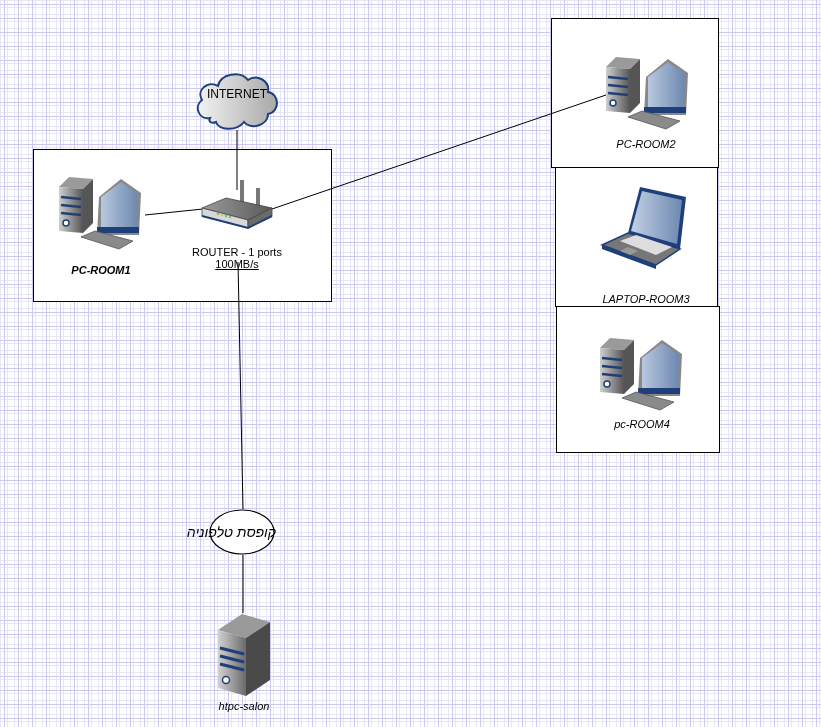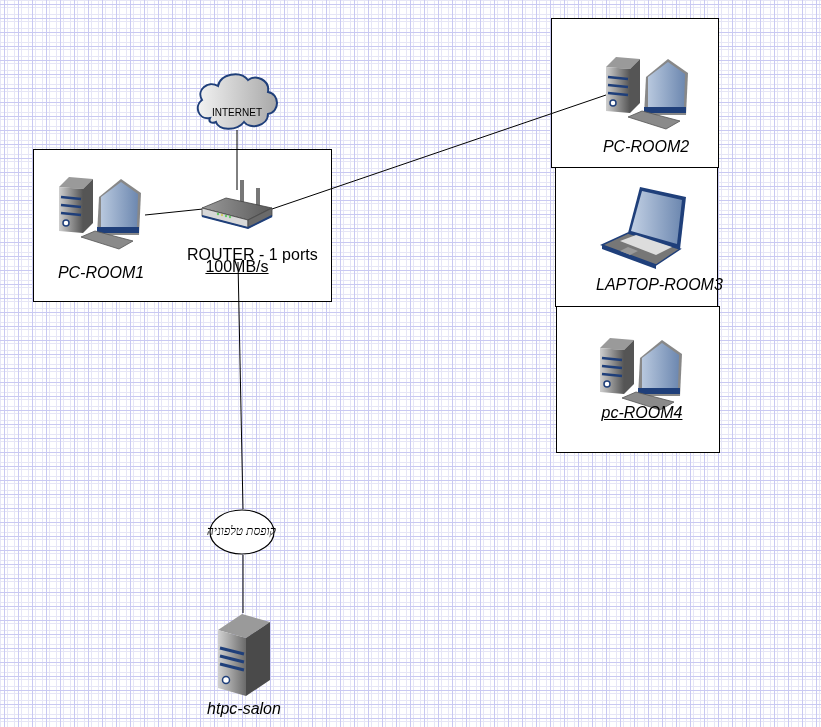--- a/index.html
+++ b/index.html
@@ -9,21 +9,21 @@
     background-image:
       linear-gradient(to right, #c9c9f2 1px, transparent 1px),
       linear-gradient(to bottom, #c9c9f2 1px, transparent 1px),
       linear-gradient(to right, #e6e6f6 1px, transparent 1px),
       linear-gradient(to bottom, #e6e6f6 1px, transparent 1px);
     background-size: 14px 14px, 14px 14px, 7px 7px, 7px 7px;
     background-position: 4px 4px, 4px 4px, 0 0, 0 0;
     font-family: "Liberation Sans", sans-serif;
   }
   .frame { position: absolute; background: #fff; border: 1px solid #000; box-sizing: border-box; }
-  .label { position: absolute; font-size: 16px; color: #000; text-align: center; white-space: nowrap; }
+  .label { position: absolute; font-size: 11px; color: #000; text-align: center; white-space: nowrap; }
   .italic { font-style: italic; }
   svg.links { position: absolute; left: 0; top: 0; }
   .icon { position: absolute; }
 </style>
 </head>
 <body>
 
 <div class="frame" style="left:33px;top:149px;width:299px;height:153px;"></div>
 <div class="frame" style="left:551px;top:18px;width:168px;height:150px;"></div>
 <div class="frame" style="left:555px;top:167px;width:163px;height:140px;"></div>
@@ -39,21 +39,21 @@
 
 <svg class="icon" style="left:192px;top:70px;" width="90" height="62" viewBox="0 0 90 62">
   <defs>
     <linearGradient id="cloudg" x1="0" x2="1" y1="0" y2="0">
       <stop offset="0" stop-color="#f2f2f2"></stop>
         <stop offset="1" stop-color="#a8a8a8"></stop>
     </linearGradient>
   </defs>
   <path d="M18 48 C6 50 2 36 10 30 C4 20 16 10 26 16 C28 4 48 0 56 10 C64 4 78 10 76 22 C88 24 88 42 76 44 C76 56 58 60 52 52 C44 62 26 60 24 52 C20 54 16 52 18 48 Z" fill="url(#cloudg)" stroke="#1f3f7a" stroke-width="2"></path>
 </svg>
-<div class="label" style="left:192px;top:107px;width:90px;font-size:10px;">INTERNET</div>
+<div class="label" style="left:192px;top:87px;width:90px;font-size:12px;">INTERNET</div>
 
 <svg class="icon" style="left:200px;top:178px;" width="76" height="66" viewBox="0 0 76 66">
   <defs>
     <linearGradient id="rtop" x1="0" x2="1">
         <stop offset="0" stop-color="#9a9a9a"></stop>
         <stop offset="1" stop-color="#5a5a5a"></stop>
       </linearGradient>
   </defs>
   <rect x="40" y="2" width="4" height="26" fill="#777"></rect>
   <rect x="56" y="10" width="4" height="22" fill="#777"></rect>
@@ -83,21 +83,21 @@
   <path d="M4 12 L14 2 L38 4 L28 14 Z" fill="#9a9a9a"></path>
   <path d="M4 12 L28 14 L28 58 L4 56 Z" fill="url(#tw1)"></path>
   <path d="M28 14 L38 4 L38 48 L28 58 Z" fill="#555"></path>
   <path d="M6 22 L26 24 M6 30 L26 32 M6 38 L26 40" stroke="#1f3f7a" stroke-width="2.5"></path>
   <circle cx="11" cy="48" r="3" fill="#fff" stroke="#1f3f7a" stroke-width="1.5"></circle>
   <path d="M44 22 L66 4 L86 18 L84 60 L42 60 Z" fill="#888"></path>
   <path d="M46 22 L66 7 L83 19 L82 52 L46 52 Z" fill="url(#sc1)"></path>
   <path d="M42 52 L84 52 L84 58 L42 58 Z" fill="#1f3f7a"></path>
   <path d="M26 62 L40 56 L78 66 L64 74 Z" fill="#8a8a8a" stroke="#555" stroke-width="0.8"></path>
 </svg>
-<div class="label italic" style="left:55px;top:264px;width:92px;">PC-ROOM1</div>
+<div class="label italic" style="left:55px;top:264px;width:92px;font-weight:bold;">PC-ROOM1</div>
 
 <svg class="icon" style="left:602px;top:55px;" width="92" height="75" viewBox="0 0 92 75">
   <path d="M4 12 L14 2 L38 4 L28 14 Z" fill="#9a9a9a"></path>
   <path d="M4 12 L28 14 L28 58 L4 56 Z" fill="url(#tw1)"></path>
   <path d="M28 14 L38 4 L38 48 L28 58 Z" fill="#555"></path>
   <path d="M6 22 L26 24 M6 30 L26 32 M6 38 L26 40" stroke="#1f3f7a" stroke-width="2.5"></path>
   <circle cx="11" cy="48" r="3" fill="#fff" stroke="#1f3f7a" stroke-width="1.5"></circle>
   <path d="M44 22 L66 4 L86 18 L84 60 L42 60 Z" fill="#888"></path>
   <path d="M46 22 L66 7 L83 19 L82 52 L46 52 Z" fill="url(#sc1)"></path>
   <path d="M42 52 L84 52 L84 58 L42 58 Z" fill="#1f3f7a"></path>
@@ -112,39 +112,39 @@
         <stop offset="1" stop-color="#6d88b0"></stop>
       </linearGradient>
   </defs>
   <path d="M40 2 L86 12 L80 64 L28 48 Z" fill="#1f3f7a"></path>
   <path d="M42 6 L82 15 L77 59 L31 46 Z" fill="url(#lp)"></path>
   <path d="M2 60 L28 48 L80 64 L56 80 Z" fill="#777" stroke="#1f3f7a" stroke-width="1.5"></path>
   <path d="M20 56 L36 50 L72 62 L56 70 Z" fill="#ddd"></path>
   <path d="M20 66 L28 62 L38 66 L30 70 Z" fill="#999"></path>
   <path d="M2 60 L56 80 L56 84 L2 64 Z" fill="#1f3f7a"></path>
 </svg>
-<div class="label italic" style="left:596px;top:276px;width:100px;">LAPTOP-ROOM3</div>
+<div class="label italic" style="left:596px;top:293px;width:100px;">LAPTOP-ROOM3</div>
 
 <svg class="icon" style="left:596px;top:336px;" width="92" height="75" viewBox="0 0 92 75">
   <path d="M4 12 L14 2 L38 4 L28 14 Z" fill="#9a9a9a"></path>
   <path d="M4 12 L28 14 L28 58 L4 56 Z" fill="url(#tw1)"></path>
   <path d="M28 14 L38 4 L38 48 L28 58 Z" fill="#555"></path>
   <path d="M6 22 L26 24 M6 30 L26 32 M6 38 L26 40" stroke="#1f3f7a" stroke-width="2.5"></path>
   <circle cx="11" cy="48" r="3" fill="#fff" stroke="#1f3f7a" stroke-width="1.5"></circle>
   <path d="M44 22 L66 4 L86 18 L84 60 L42 60 Z" fill="#888"></path>
   <path d="M46 22 L66 7 L83 19 L82 52 L46 52 Z" fill="url(#sc1)"></path>
   <path d="M42 52 L84 52 L84 58 L42 58 Z" fill="#1f3f7a"></path>
   <path d="M26 62 L40 56 L78 66 L64 74 Z" fill="#8a8a8a" stroke="#555" stroke-width="0.8"></path>
 </svg>
-<div class="label italic" style="left:596px;top:404px;width:92px;text-decoration:underline;">pc-ROOM4</div>
+<div class="label italic" style="left:596px;top:418px;width:92px;">pc-ROOM4</div>
 
 <svg class="icon" style="left:208px;top:508px;" width="68" height="48" viewBox="0 0 68 48">
   <ellipse cx="34" cy="24" rx="32" ry="22" fill="#fff" stroke="#000" stroke-width="1.2"></ellipse>
 </svg>
-<div class="label italic" dir="rtl" style="left:208px;top:524px;width:68px;font-size:12px;font-family:Liberation Serif, serif;">קופסת טלפוניה</div>
+<div class="label italic" dir="rtl" style="left:208px;top:524px;width:68px;font-size:14px;">קופסת טלפוניה</div>
 
 <svg class="icon" style="left:214px;top:610px;" width="60" height="88" viewBox="0 0 60 88">
   <defs>
     <linearGradient id="srv" x1="0" x2="1">
         <stop offset="0" stop-color="#d2d2d2"></stop>
         <stop offset="1" stop-color="#6a6a6a"></stop>
       </linearGradient>
   </defs>
   <path d="M4 20 L28 4 L56 12 L32 28 Z" fill="#9a9a9a"></path>
   <path d="M4 20 L32 28 L32 86 L4 78 Z" fill="url(#srv)"></path>

